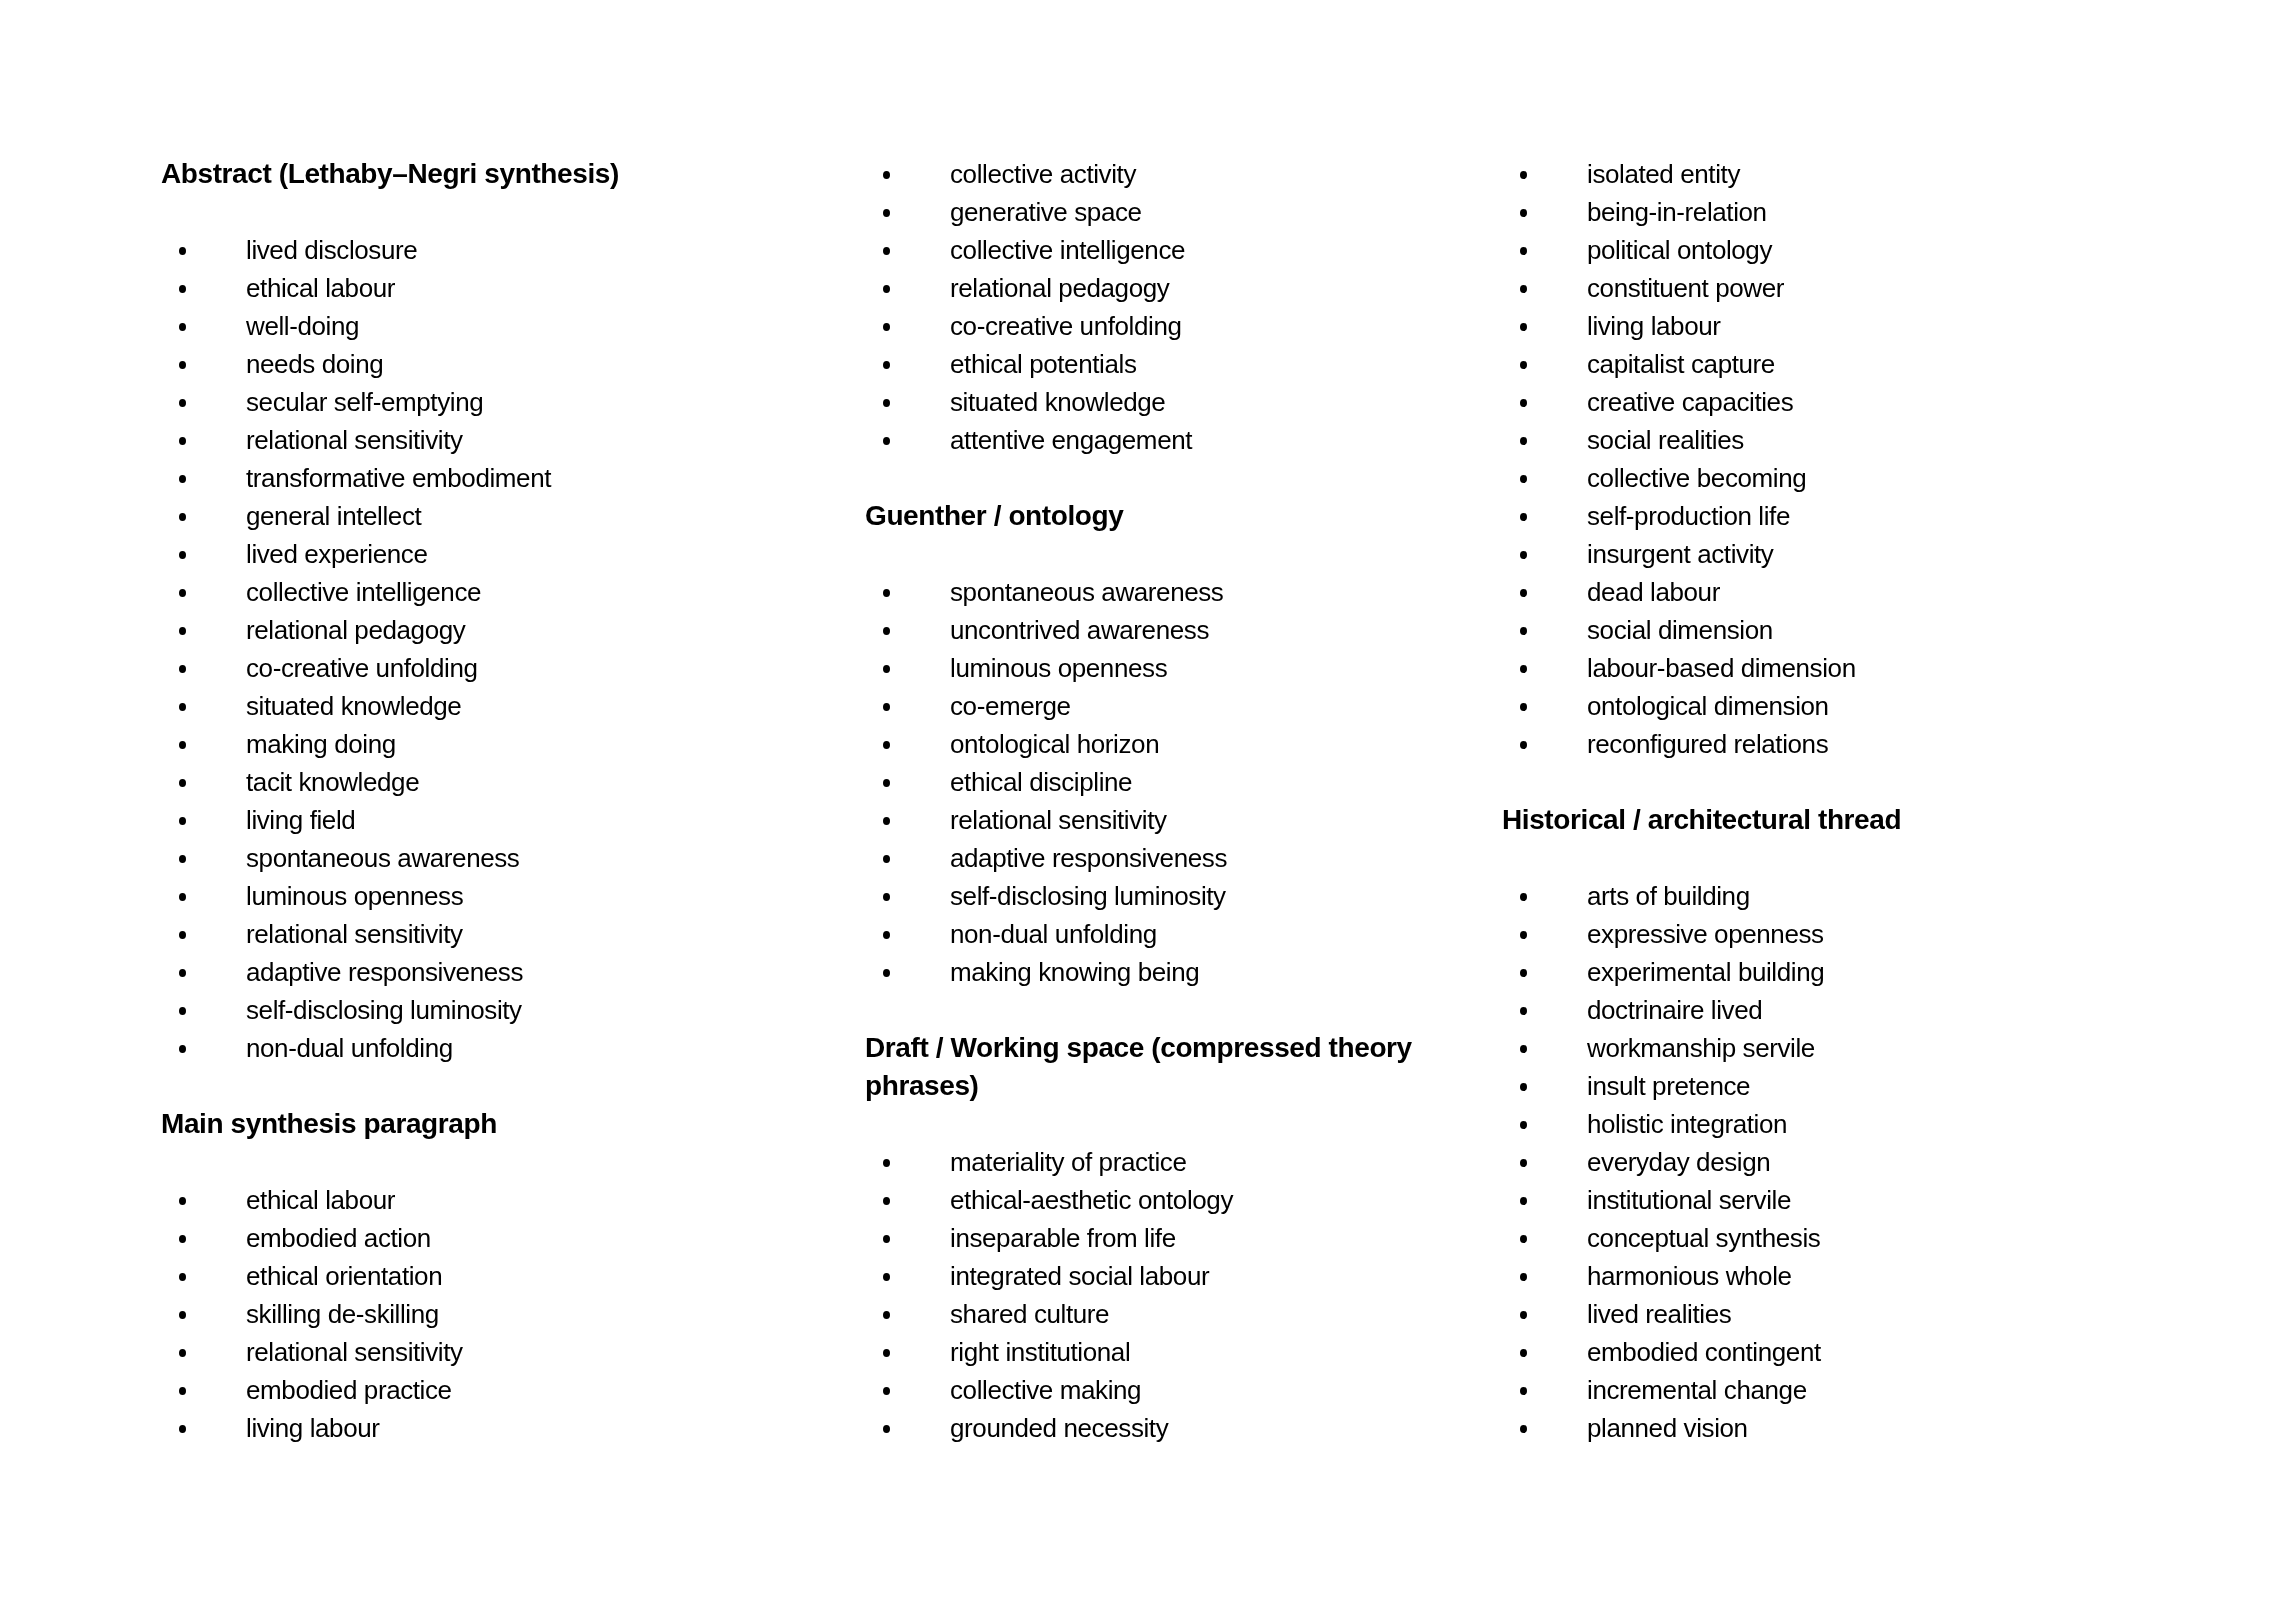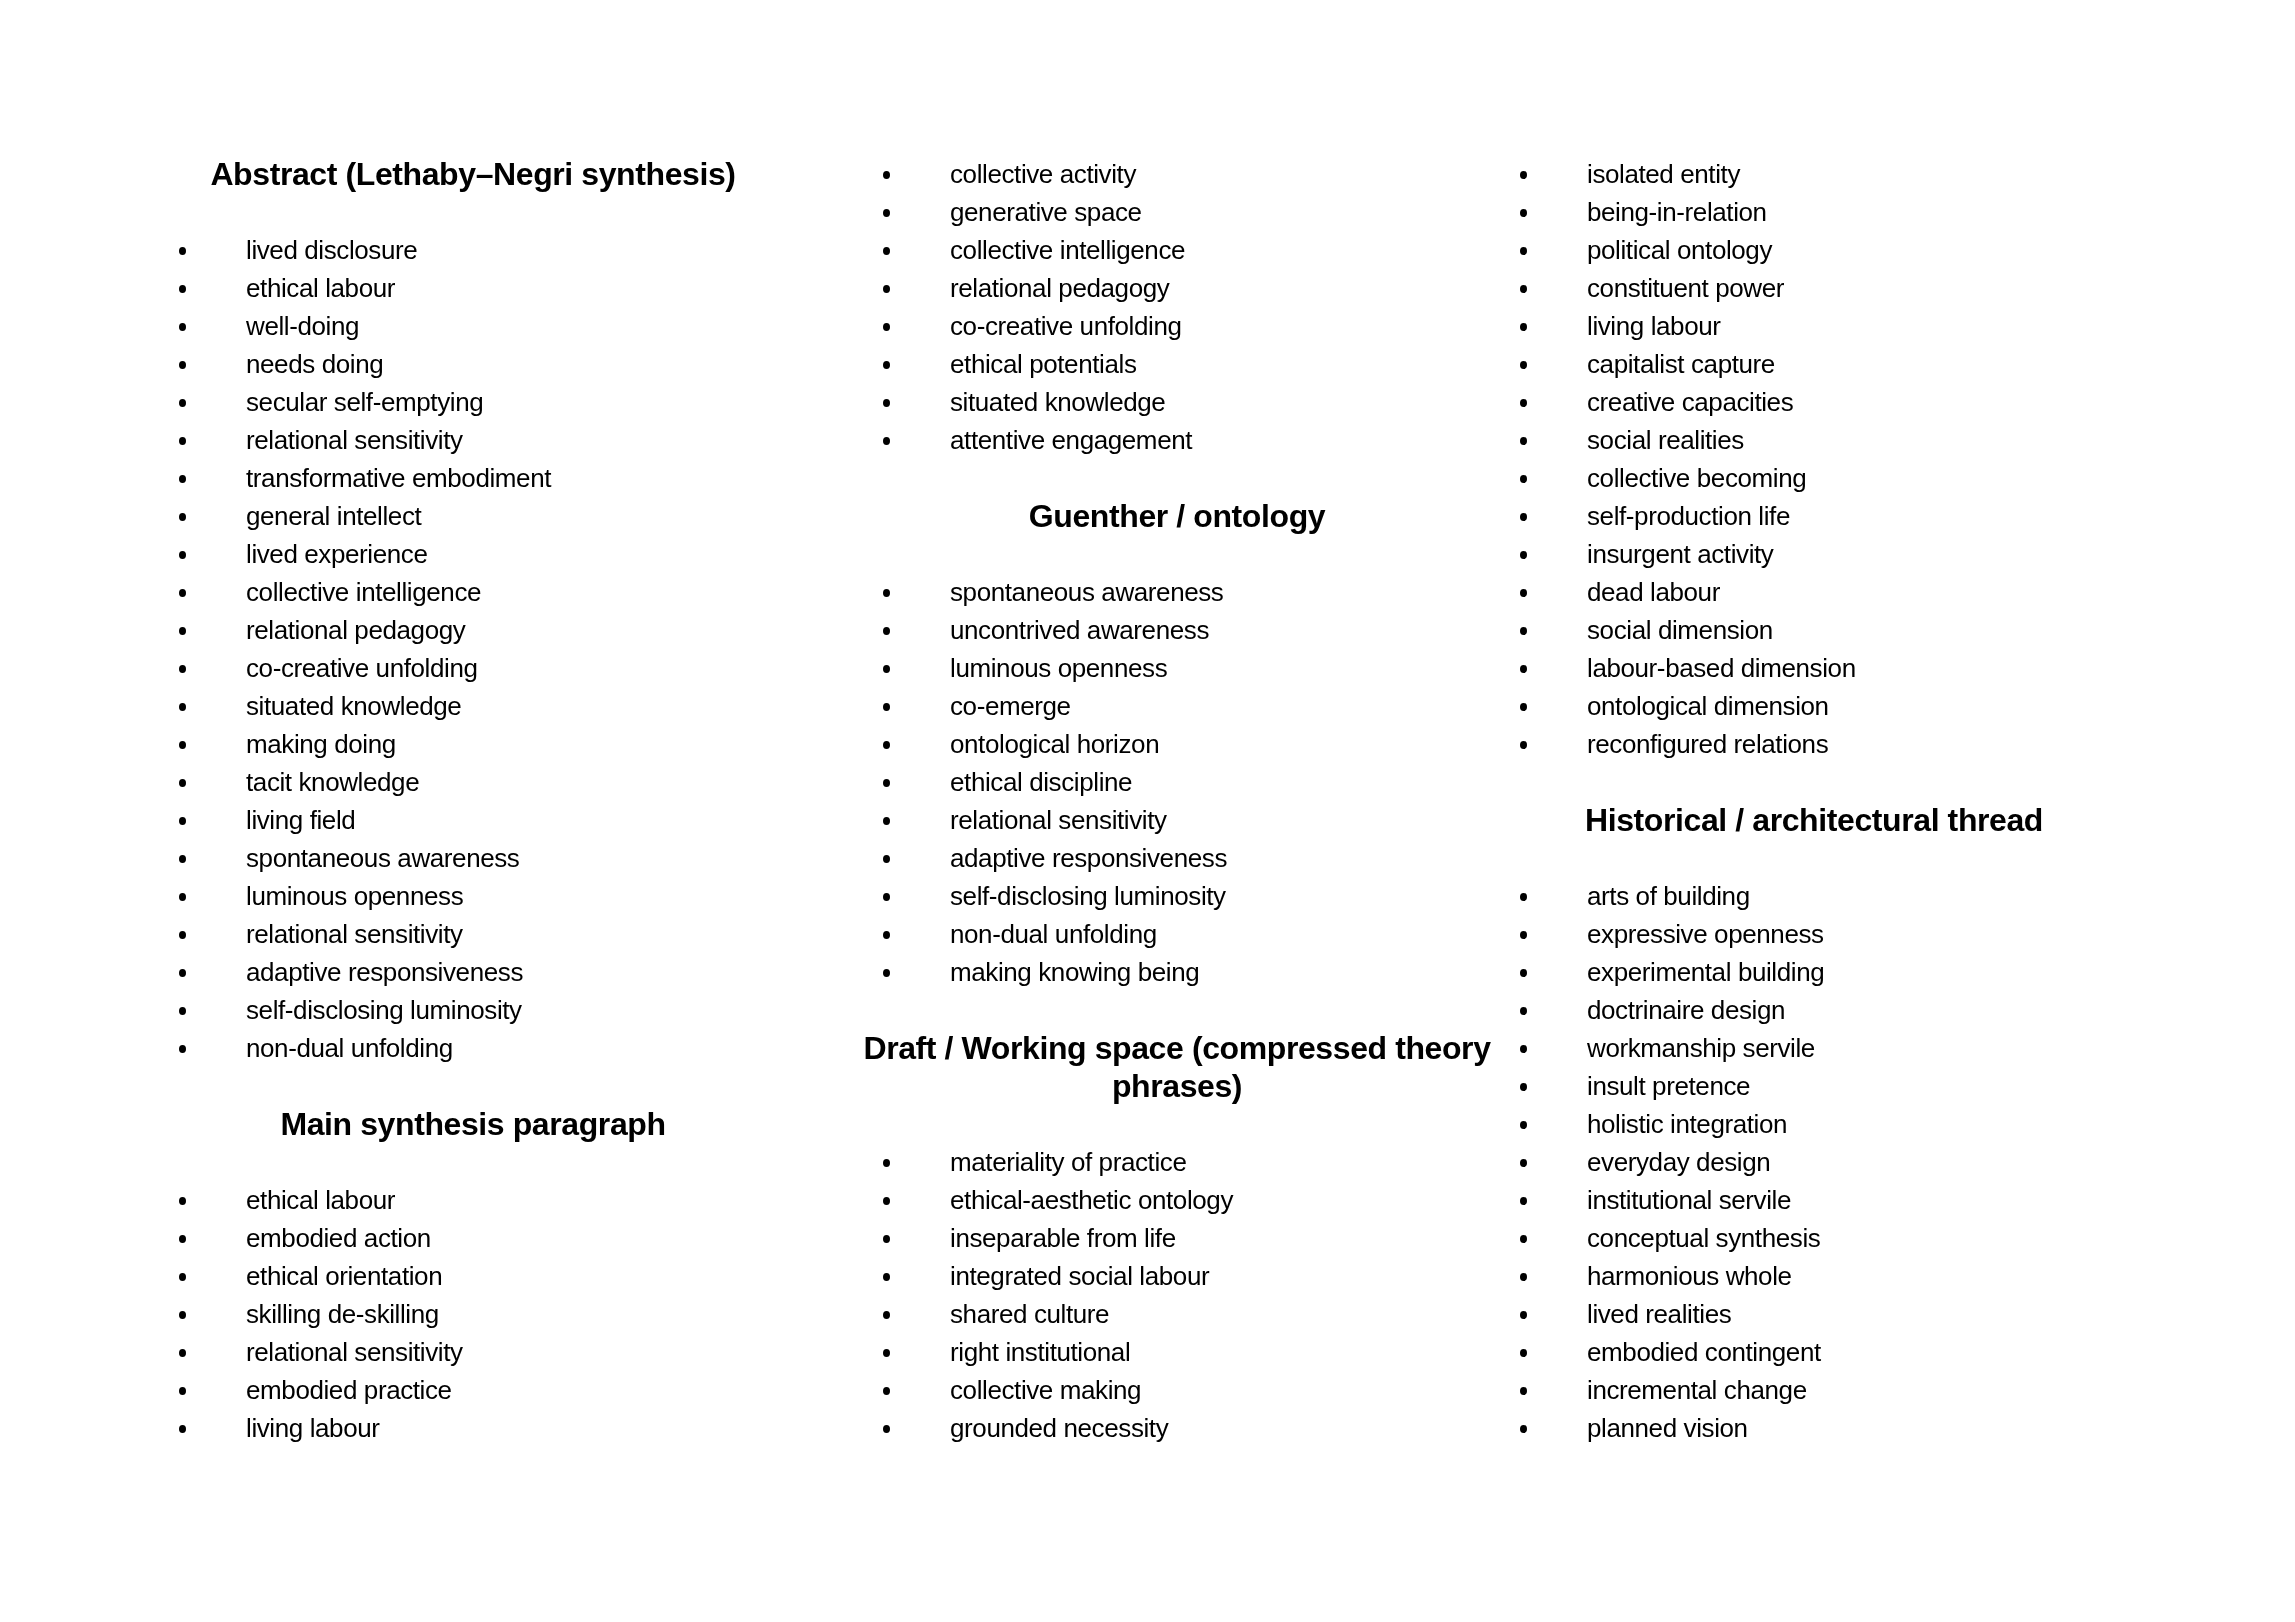--- a/index.html
+++ b/index.html
@@ -23,26 +23,25 @@
   .doc-column {
     position: absolute;
     top: 155px;
     width: 644px;
   }
   .doc-column.col-0 { left: 149px; }
   .doc-column.col-1 { left: 853px; }
   .doc-column.col-2 { left: 1490px; }
 
   .doc-heading {
-    font-size: 32px;
+    font-size: 28px;
     font-weight: 700;
     line-height: 38px;
     letter-spacing: -0.4px;
-    margin: 38px 0 38px 4px;
-    text-align: center;
+    margin: 38px 0 38px 12px;
   }
   .doc-column > :first-child {
     margin-top: 0;
   }
   .doc-list {
     list-style: none;
     margin: 0;
     padding: 0;
   }
   .doc-item {
@@ -158,21 +157,21 @@
         <li class="doc-item"><span class="bullet-dot"></span><span>social dimension</span></li>
         <li class="doc-item"><span class="bullet-dot"></span><span>labour-based dimension</span></li>
         <li class="doc-item"><span class="bullet-dot"></span><span>ontological dimension</span></li>
         <li class="doc-item"><span class="bullet-dot"></span><span>reconfigured relations</span></li>
       </ul>
       <h2 class="doc-heading">Historical / architectural thread</h2>
       <ul class="doc-list">
         <li class="doc-item"><span class="bullet-dot"></span><span>arts of building</span></li>
         <li class="doc-item"><span class="bullet-dot"></span><span>expressive openness</span></li>
         <li class="doc-item"><span class="bullet-dot"></span><span>experimental building</span></li>
-        <li class="doc-item"><span class="bullet-dot"></span><span>doctrinaire design</span></li>
+        <li class="doc-item"><span class="bullet-dot"></span><span>doctrinaire lived</span></li>
         <li class="doc-item"><span class="bullet-dot"></span><span>workmanship servile</span></li>
         <li class="doc-item"><span class="bullet-dot"></span><span>insult pretence</span></li>
         <li class="doc-item"><span class="bullet-dot"></span><span>holistic integration</span></li>
         <li class="doc-item"><span class="bullet-dot"></span><span>everyday design</span></li>
         <li class="doc-item"><span class="bullet-dot"></span><span>institutional servile</span></li>
         <li class="doc-item"><span class="bullet-dot"></span><span>conceptual synthesis</span></li>
         <li class="doc-item"><span class="bullet-dot"></span><span>harmonious whole</span></li>
         <li class="doc-item"><span class="bullet-dot"></span><span>lived realities</span></li>
         <li class="doc-item"><span class="bullet-dot"></span><span>embodied contingent</span></li>
         <li class="doc-item"><span class="bullet-dot"></span><span>incremental change</span></li>

